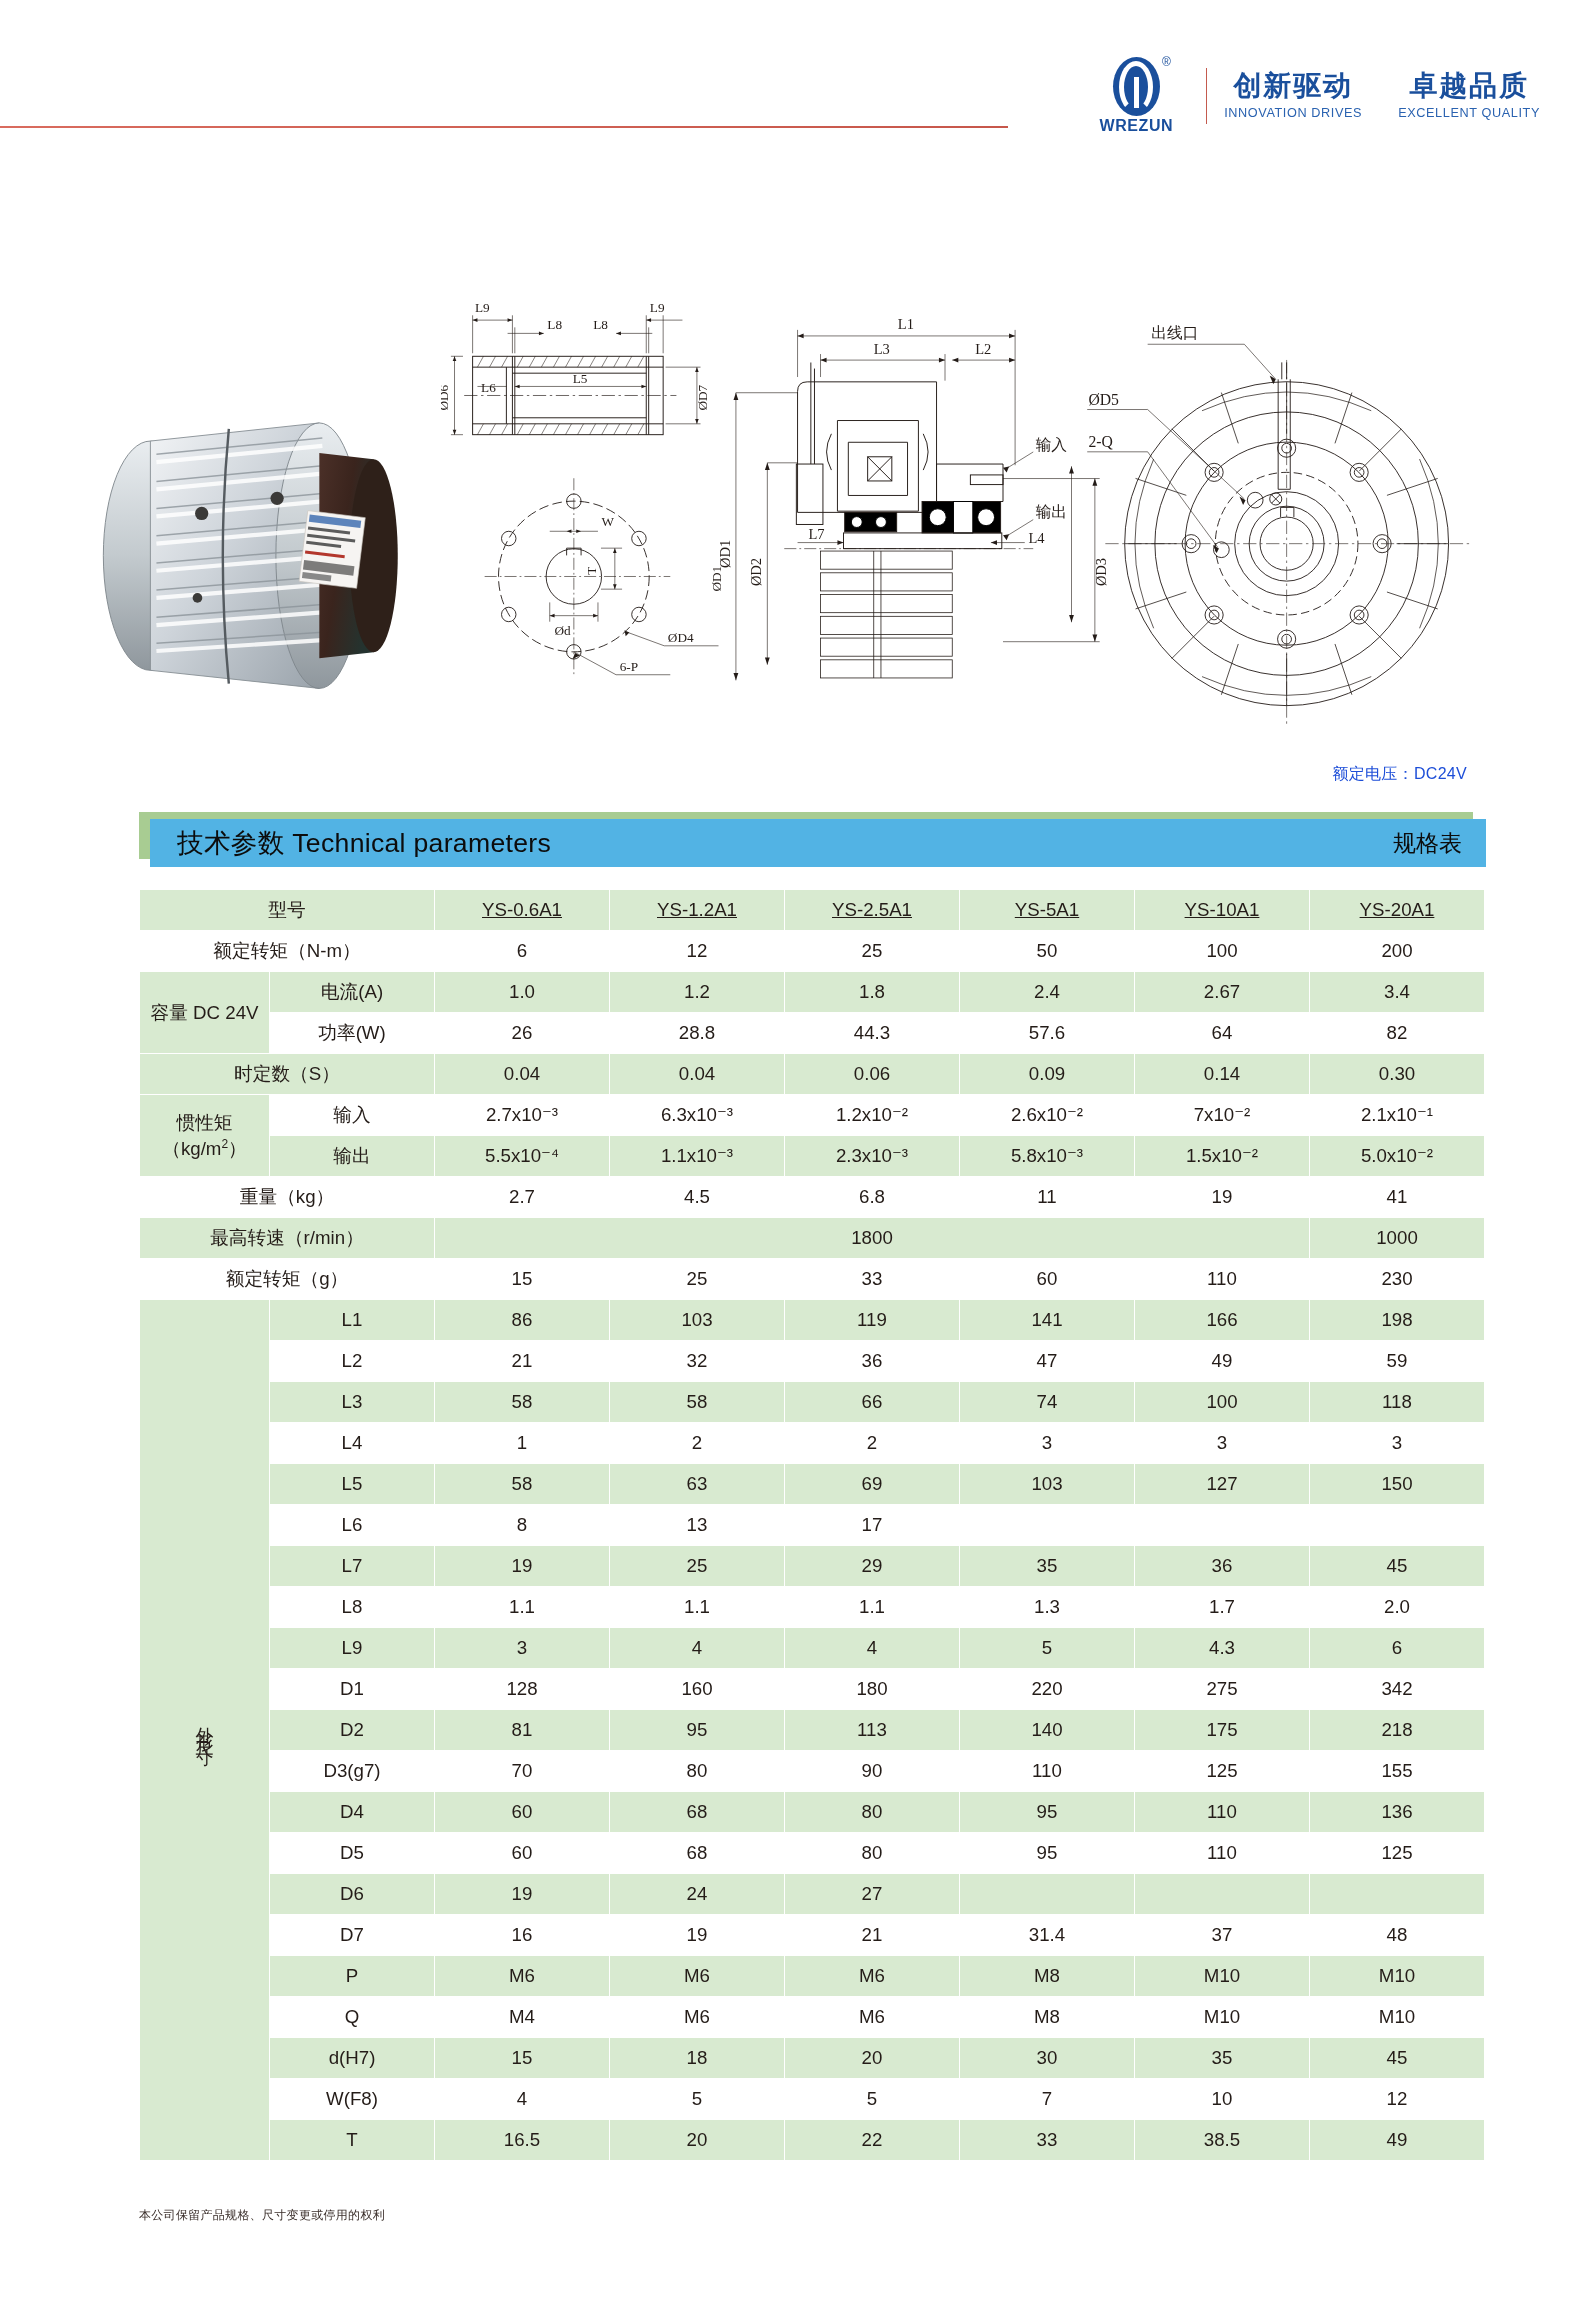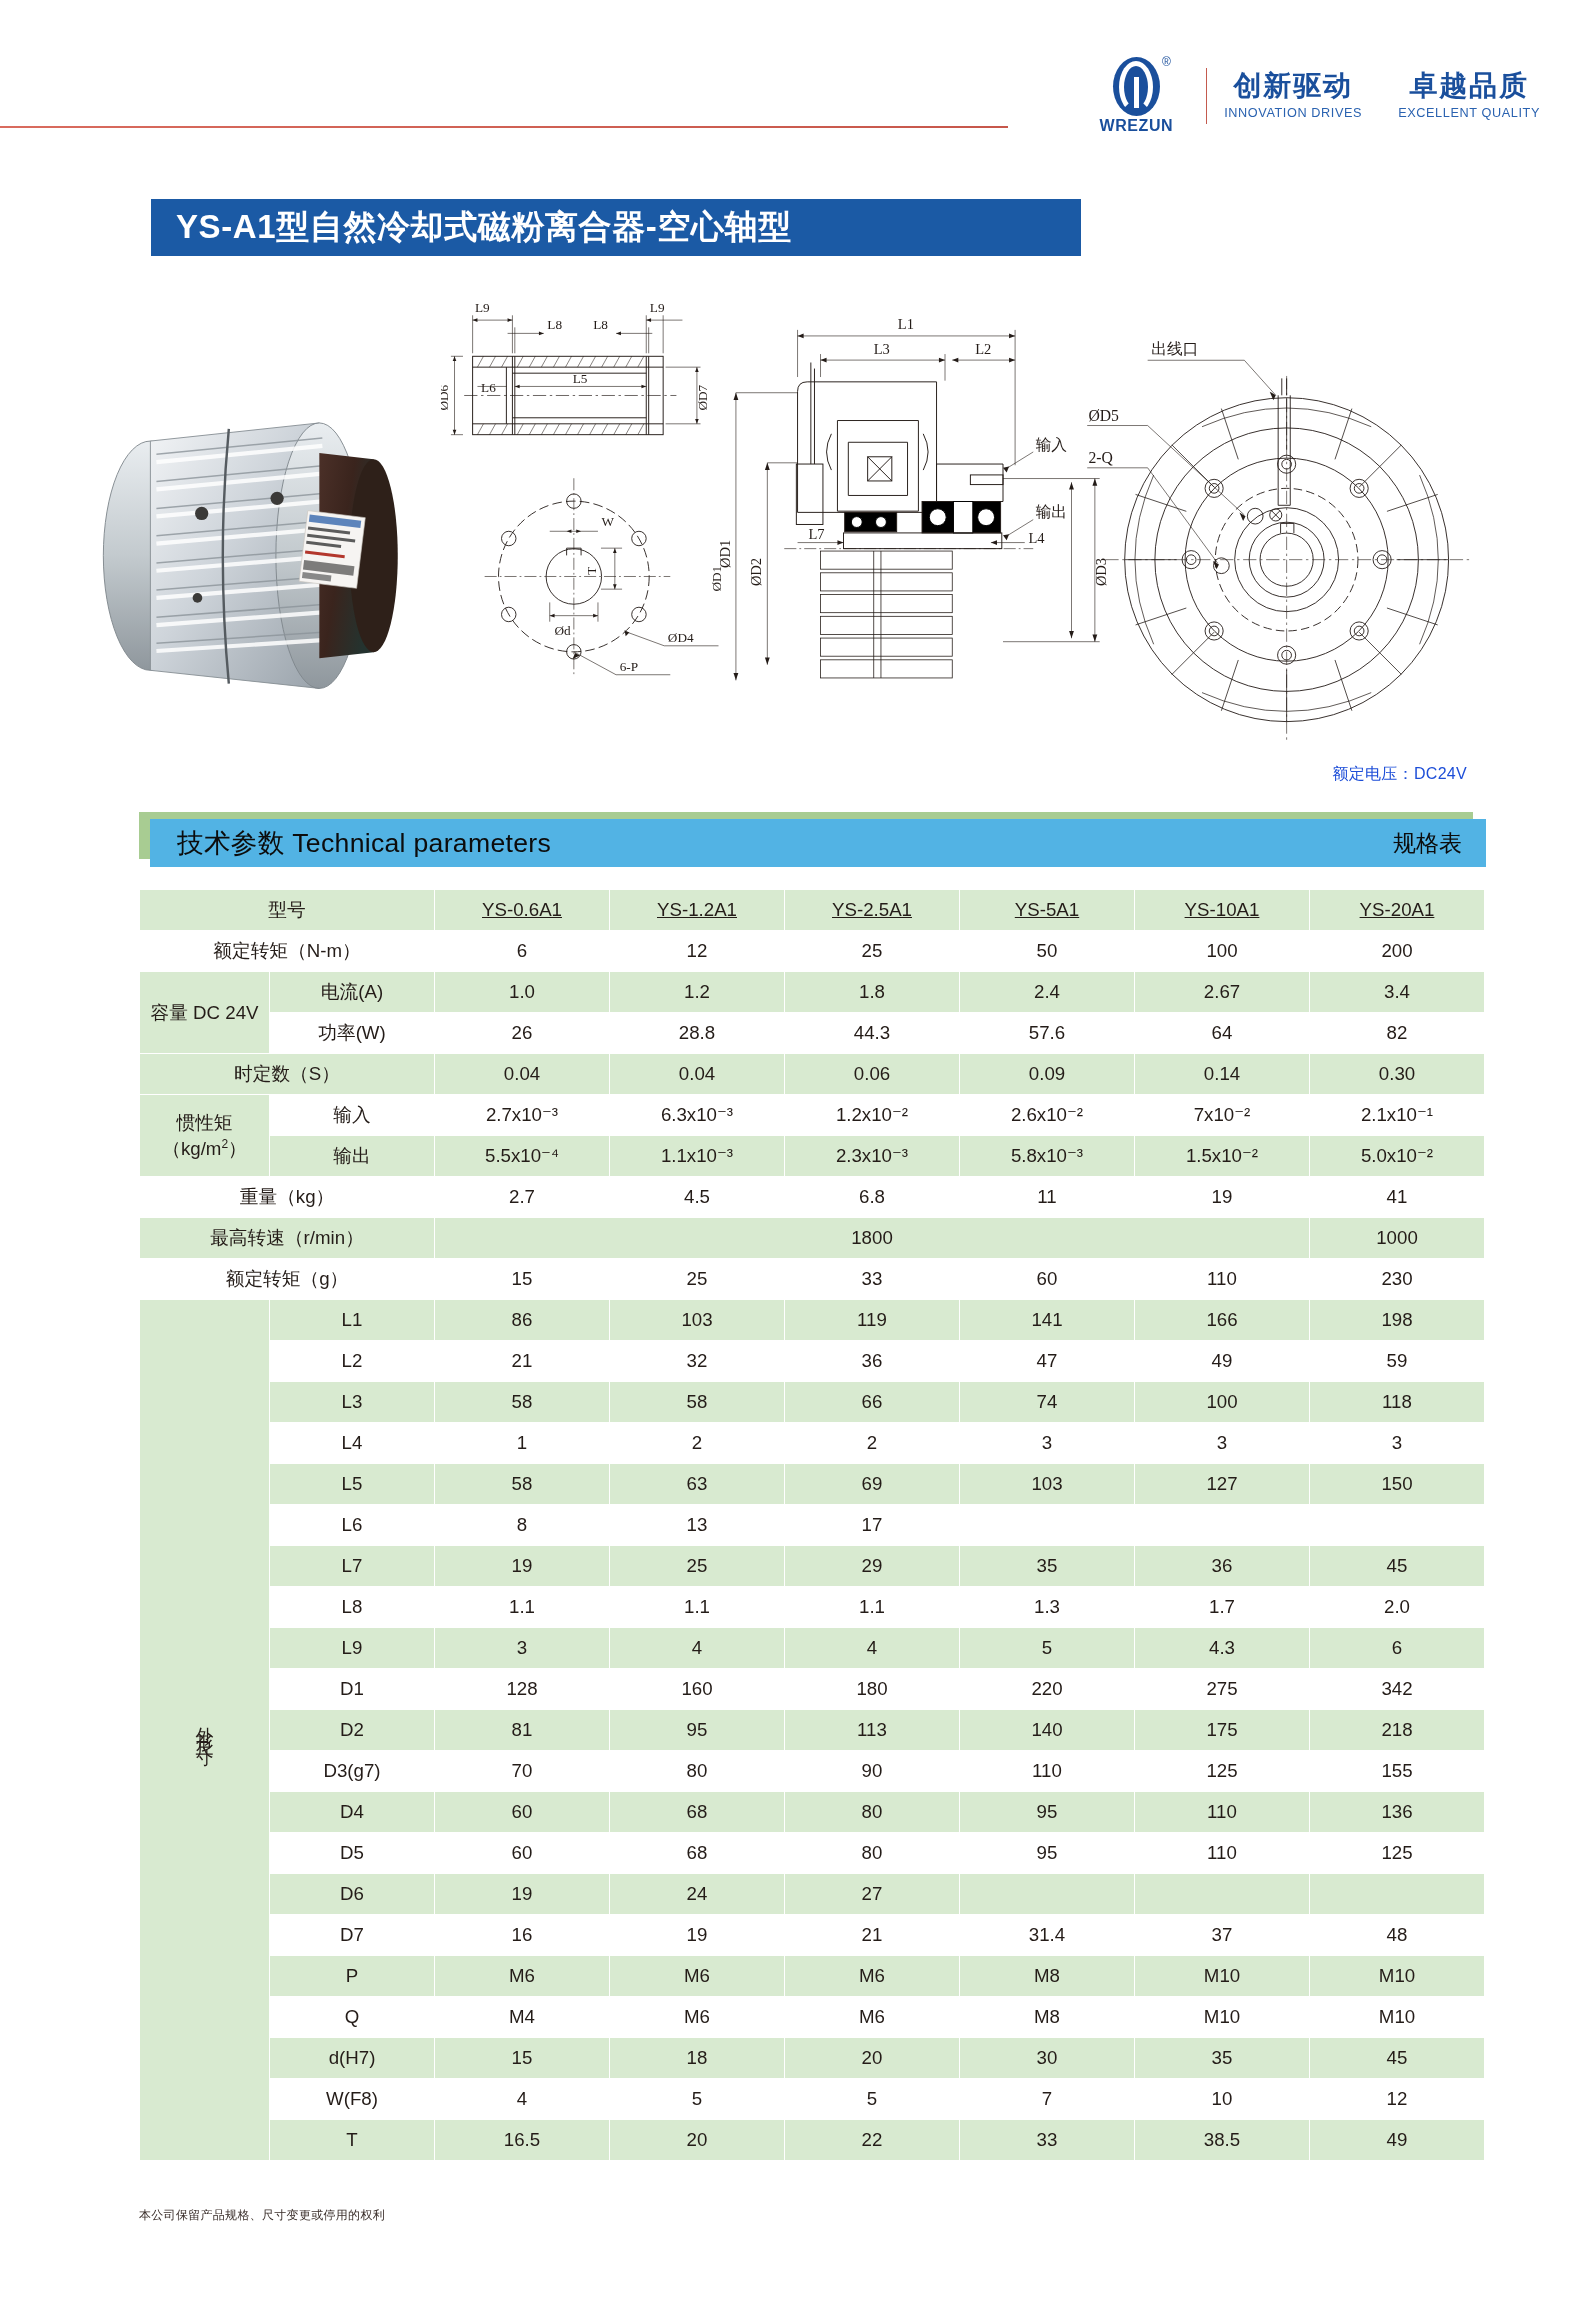--- a/index.html
+++ b/index.html
@@ -129,23 +129,20 @@
         <div class="slogan-cn">创新驱动</div>
         <div class="slogan-en">INNOVATION DRIVES</div>
       </div>
       <div class="slogan-col">
         <div class="slogan-cn">卓越品质</div>
         <div class="slogan-en">EXCELLENT QUALITY</div>
       </div>
     </div>
   </div>
 
-  <div class="title-band">
-    <span class="title-text">YS-A1型自然冷却式磁粉离合器-空心轴型</span>
-  </div>
 
   <div class="drawings">
 
     <div class="photo">
       <svg width="362" height="417" viewBox="0 0 600 690">
         <defs>
           <linearGradient id="finG" x1="0" y1="0" x2="1" y2="1">
             <stop offset="0%" stop-color="#f2f4f6"></stop>
             <stop offset="45%" stop-color="#ced4da"></stop>
             <stop offset="100%" stop-color="#9aa3ab"></stop>
@@ -471,21 +468,21 @@
           <text x="70" y="470" transform="rotate(-90 70 470)">ØD2</text>
           <text x="640" y="470" transform="rotate(-90 640 470)">ØD3</text>
           <text x="148" y="392">L7</text>
           <text x="512" y="398">L4</text>
           <text x="524" y="244" font-size="26">输入</text>
           <text x="524" y="356" font-size="26">输出</text>
         </g>
       </svg>
     </div>
 
-    <div style="position:absolute; left:1063px; top:52px; width:411px; height:423px;">
+    <div style="position:absolute; left:1063px; top:36px; width:411px; height:423px;">
       <svg width="411" height="423" viewBox="0 0 680 700">
         <g stroke="#241c18" fill="none" stroke-width="1.5">
           <circle cx="370" cy="390" r="268"></circle>
           <circle cx="370" cy="390" r="218" stroke-dasharray="0"></circle>
           <circle cx="370" cy="390" r="168"></circle>
           <circle cx="370" cy="390" r="118" stroke-dasharray="14 7"></circle>
           <circle cx="370" cy="390" r="86"></circle>
           <circle cx="370" cy="390" r="62"></circle>
           <circle cx="370" cy="390" r="44"></circle>
 

